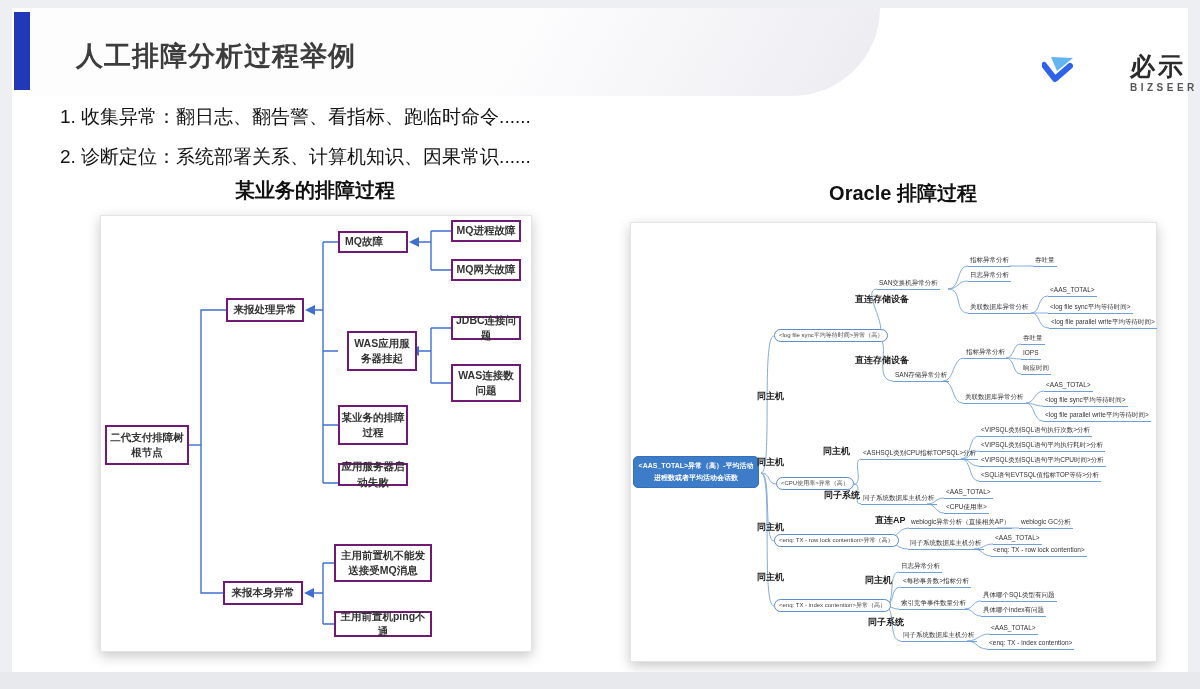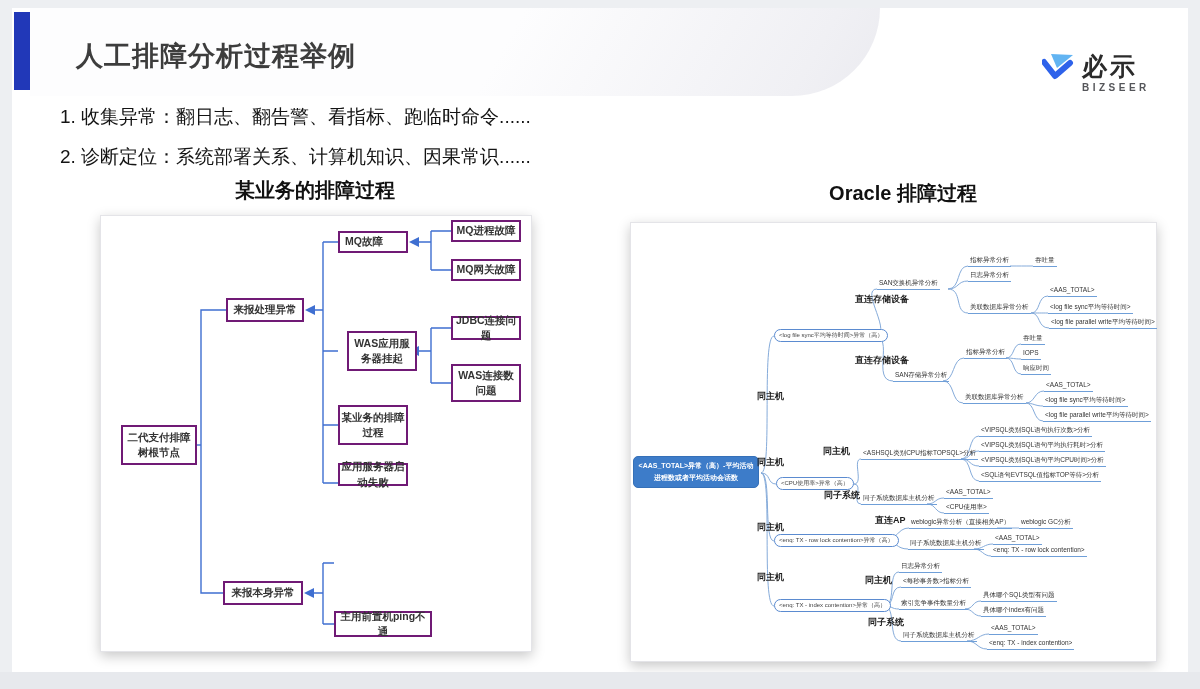--- a/index.html
+++ b/index.html
@@ -11,21 +11,21 @@
   .slide{position:absolute;left:12px;top:8px;width:1176px;height:664px;background:#ffffff;}
   .accent-bar{position:absolute;left:14px;top:12px;width:16px;height:78px;background:#2138b8;}
   .swoosh{
     position:absolute;left:30px;top:8px;width:850px;height:88px;
     background:linear-gradient(120deg,#fdfdfe 55%,#f0f0f4 90%,#ebebf0);
     border-radius:0 0 90px 0;
   }
   .main-title{
     position:absolute;left:76px;top:38px;font-size:27px;font-weight:700;color:#3d3d3d;letter-spacing:1px;
   }
-  .logo{position:absolute;left:1042px;top:54px;display:flex;align-items:flex-start;}
+  .logo{position:absolute;left:1042px;top:54px;display:flex;align-items:center;gap:48px;}
   .logo-text{margin-left:8px;}
   .logo-name{font-size:25px;font-weight:700;color:#2b2b2b;letter-spacing:3px;line-height:1;}
   .logo-sub{font-size:10px;color:#55565a;letter-spacing:3.5px;margin-top:3px;font-weight:600;}
   .bullet{position:absolute;left:60px;font-size:19px;color:#141414;}
   .sec-title{position:absolute;font-size:20px;font-weight:600;color:#111;text-align:center;width:260px;}
   .panel{position:absolute;background:#fff;border:1px solid #e4e4e8;box-shadow:0 4px 12px rgba(0,0,0,.22);}
   .panel svg{position:absolute;left:0;top:0;}
   
   .tnode{
     position:absolute;display:flex;align-items:center;justify-content:center;text-align:center;
@@ -84,31 +84,32 @@
       <path d="M233,347 L222,347 M233,408 L222,408 M222,347 L222,408 M222,377 L206,377"></path>
     </g>
     <g fill="#3f6fd1">
       <polygon points="77,229 87,224 87,234"></polygon>
       <polygon points="204,94 214,89 214,99"></polygon>
       <polygon points="308,26 318,21 318,31"></polygon>
       <polygon points="308,135 318,130 318,140"></polygon>
       <polygon points="203,377 213,372 213,382"></polygon>
     </g>
   </svg>
-  <div class="tnode" style="left:20px;top:209px;width:76px;height:40px;">二代支付排障树根节点</div>
+  <div class="tnode" style="left:4px;top:209px;width:84px;height:40px;">二代支付排障树根节点</div>
   <div class="tnode" style="left:125px;top:82px;width:78px;height:24px;">来报处理异常</div>
   <div class="tnode" style="left:122px;top:365px;width:80px;height:24px;">来报本身异常</div>
   <div class="tnode" style="left:237px;top:15px;width:70px;height:22px;justify-content:flex-start;padding-left:5px;">MQ故障</div>
   <div class="tnode" style="left:237px;top:115px;width:70px;height:40px;margin-left:9px;">WAS应用服务器挂起</div>
   <div class="tnode" style="left:237px;top:189px;width:70px;height:40px;">某业务的排障过程</div>
   <div class="tnode" style="left:237px;top:247px;width:70px;height:23px;">应用服务器启动失败</div>
   <div class="tnode" style="left:350px;top:4px;width:70px;height:22px;">MQ进程故障</div>
   <div class="tnode" style="left:350px;top:43px;width:70px;height:22px;">MQ网关故障</div>
   <div class="tnode" style="left:350px;top:100px;width:70px;height:24px;">JDBC连接问题</div>
   <div class="tnode" style="left:350px;top:148px;width:70px;height:38px;">WAS连接数问题</div>
+  <div class="tnode" style="left:233px;top:328px;width:98px;height:38px;">主用前置机不能发送接受MQ消息</div>
   <div class="tnode" style="left:233px;top:395px;width:98px;height:26px;">主用前置机ping不通</div>
 </div>
 
 <div class="panel" style="left:630px;top:222px;width:525px;height:438px;">
   <svg width="525" height="438" viewBox="0 0 525 438">
     <g stroke="#85abda" stroke-width="1" fill="none">
       <path d="M130,250 C142,250 130,113 143,113"></path>
       <path d="M130,250 C140,250 136,261 145,261"></path>
       <path d="M130,250 C141,250 132,318 143,318"></path>
       <path d="M130,250 C142,250 130,383 143,383"></path>

